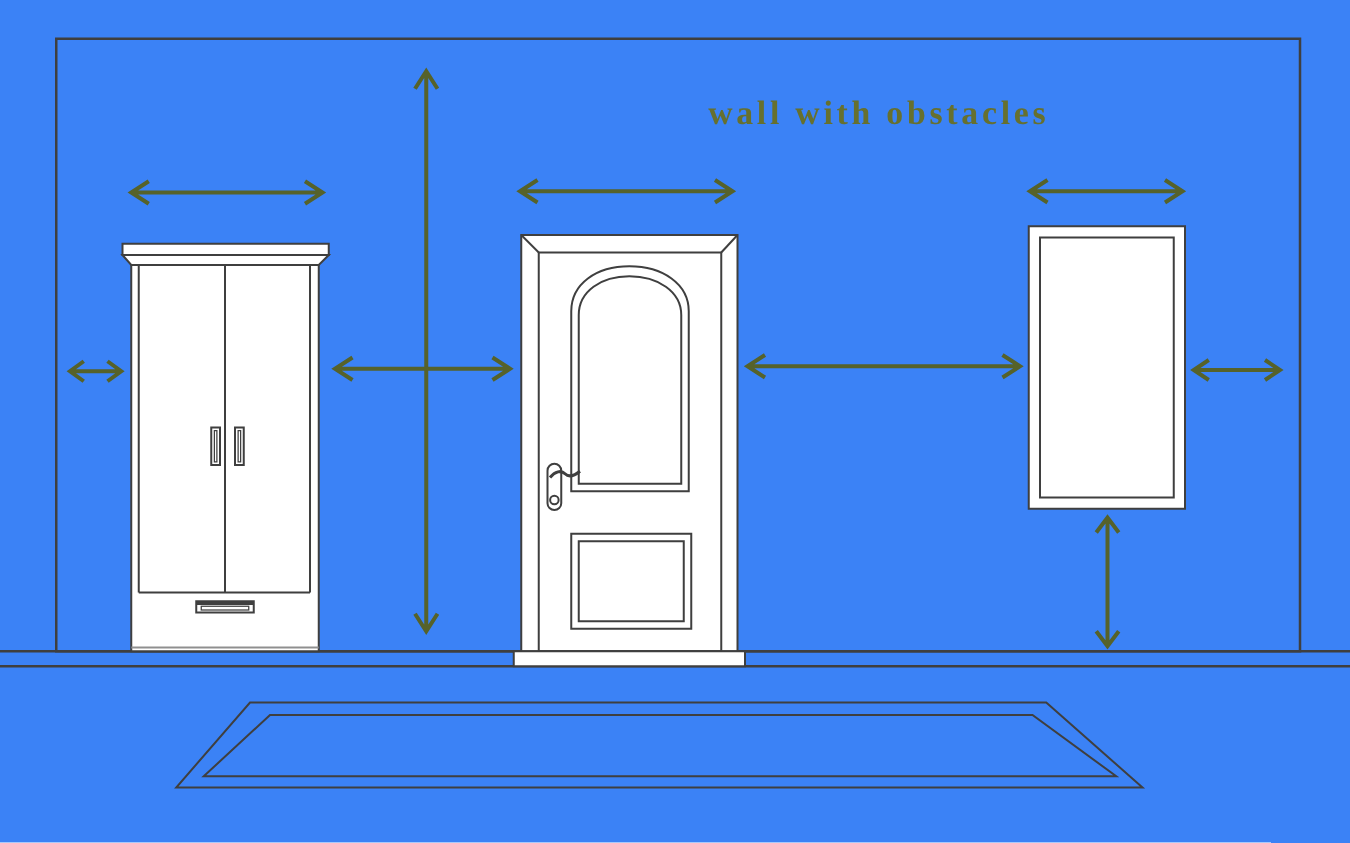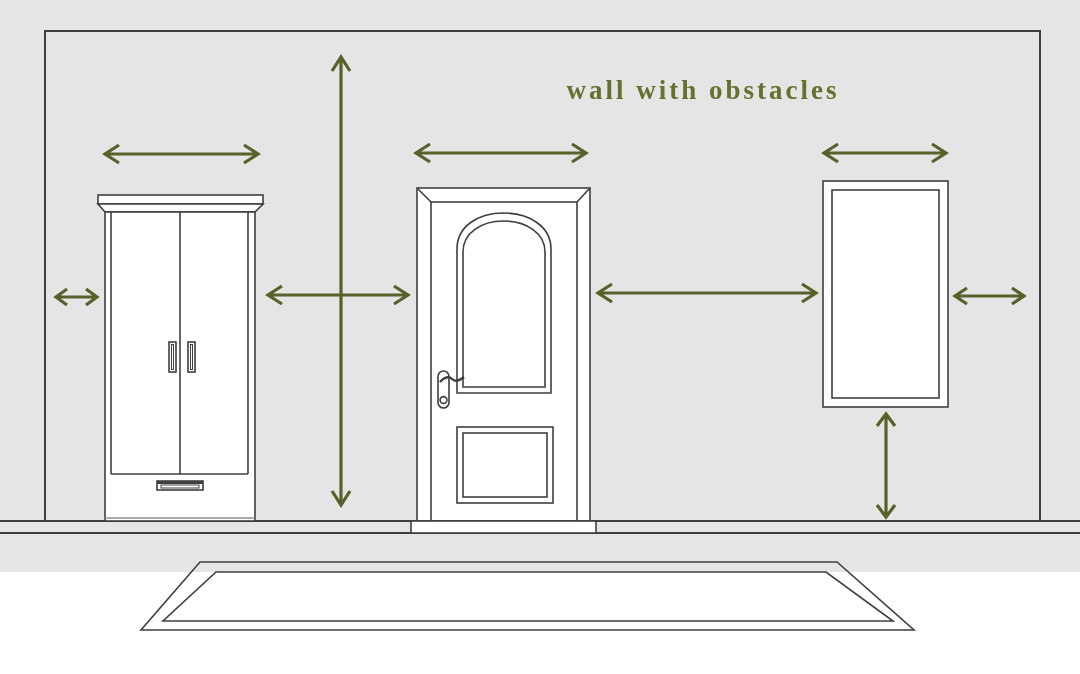--- a/index.html
+++ b/index.html
@@ -7,22 +7,22 @@
     padding: 0;
     width: 1080px;
     height: 674px;
     background: #ffffff;
     overflow: hidden;
     font-family: "Liberation Serif", serif;
   }
   .stage {
     position: relative;
     width: 1080px;
-    height: 572px;
-    background: #e5e5e5;
+    height: 674px;
+    background: #3b82f6;
   }
   svg { display: block; }
   .title-text {
     font-family: "Liberation Serif", serif;
     font-weight: 700;
     font-size: 27px;
     letter-spacing: 3px;
   }
 </style>
 </head>

